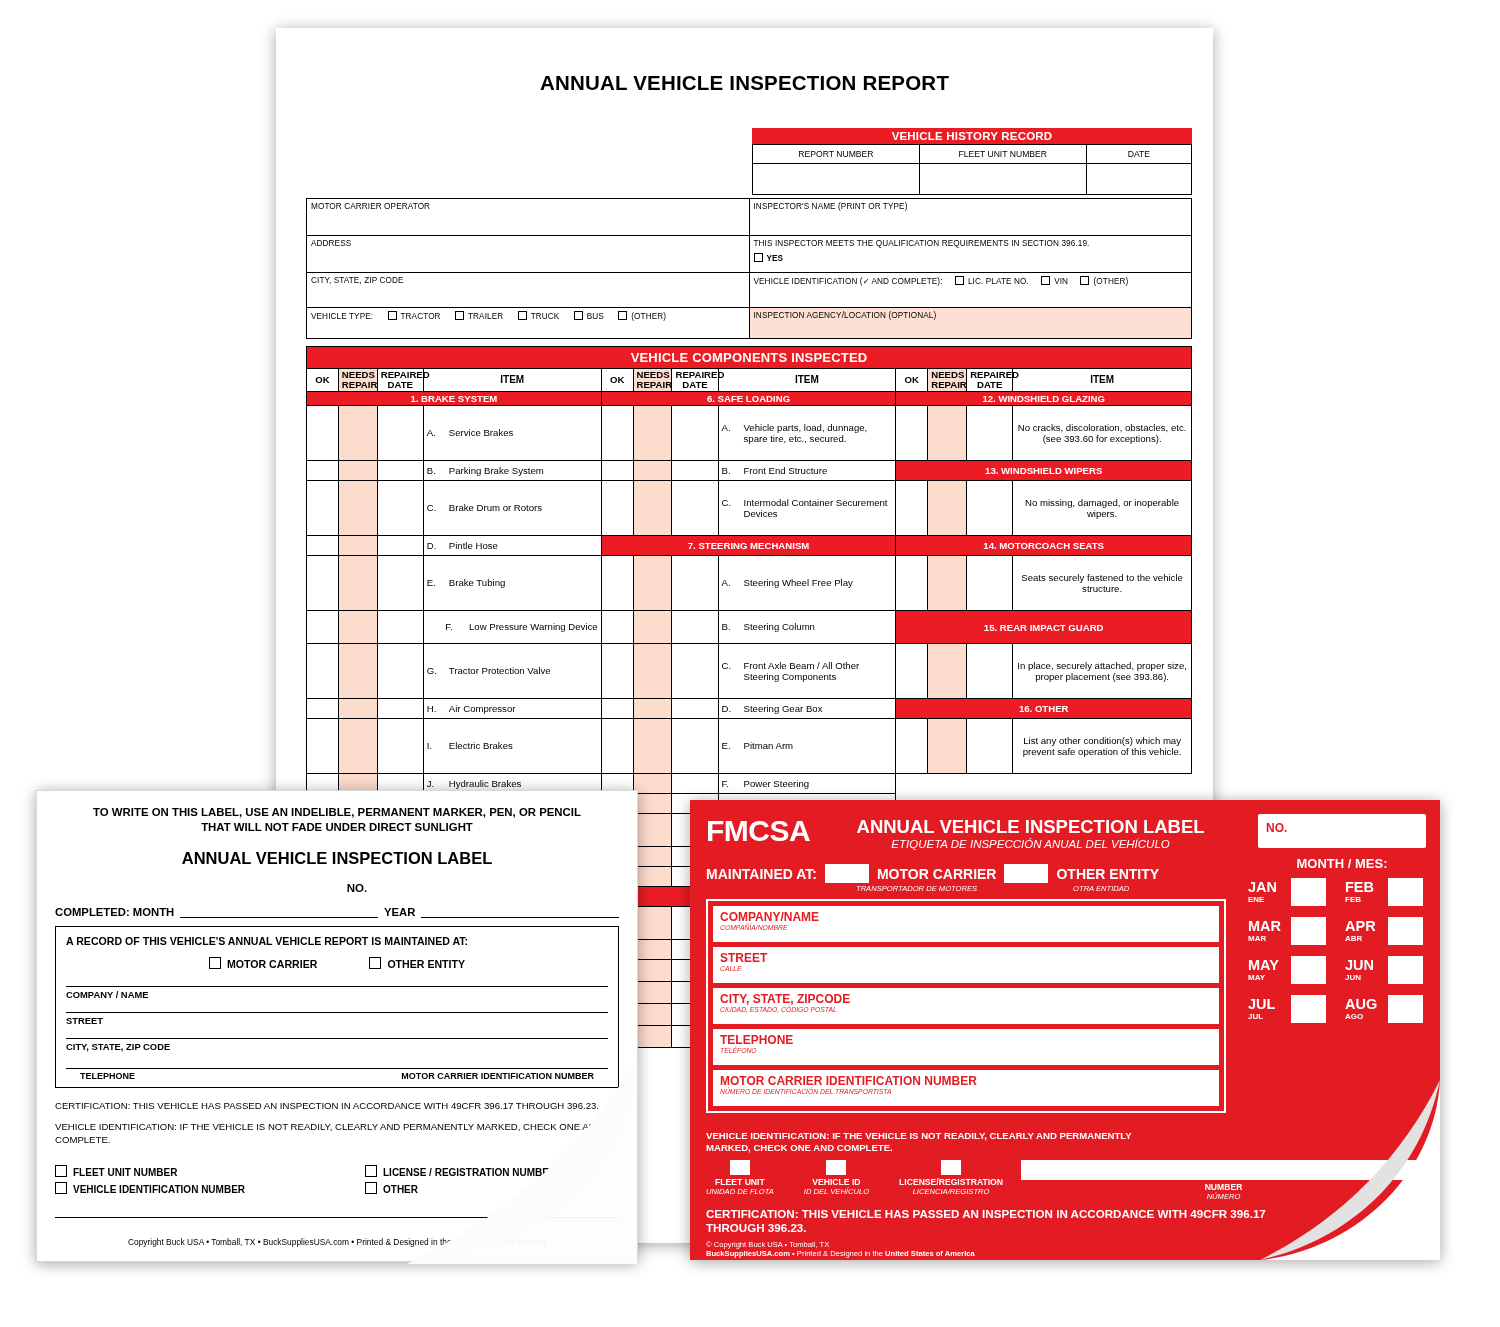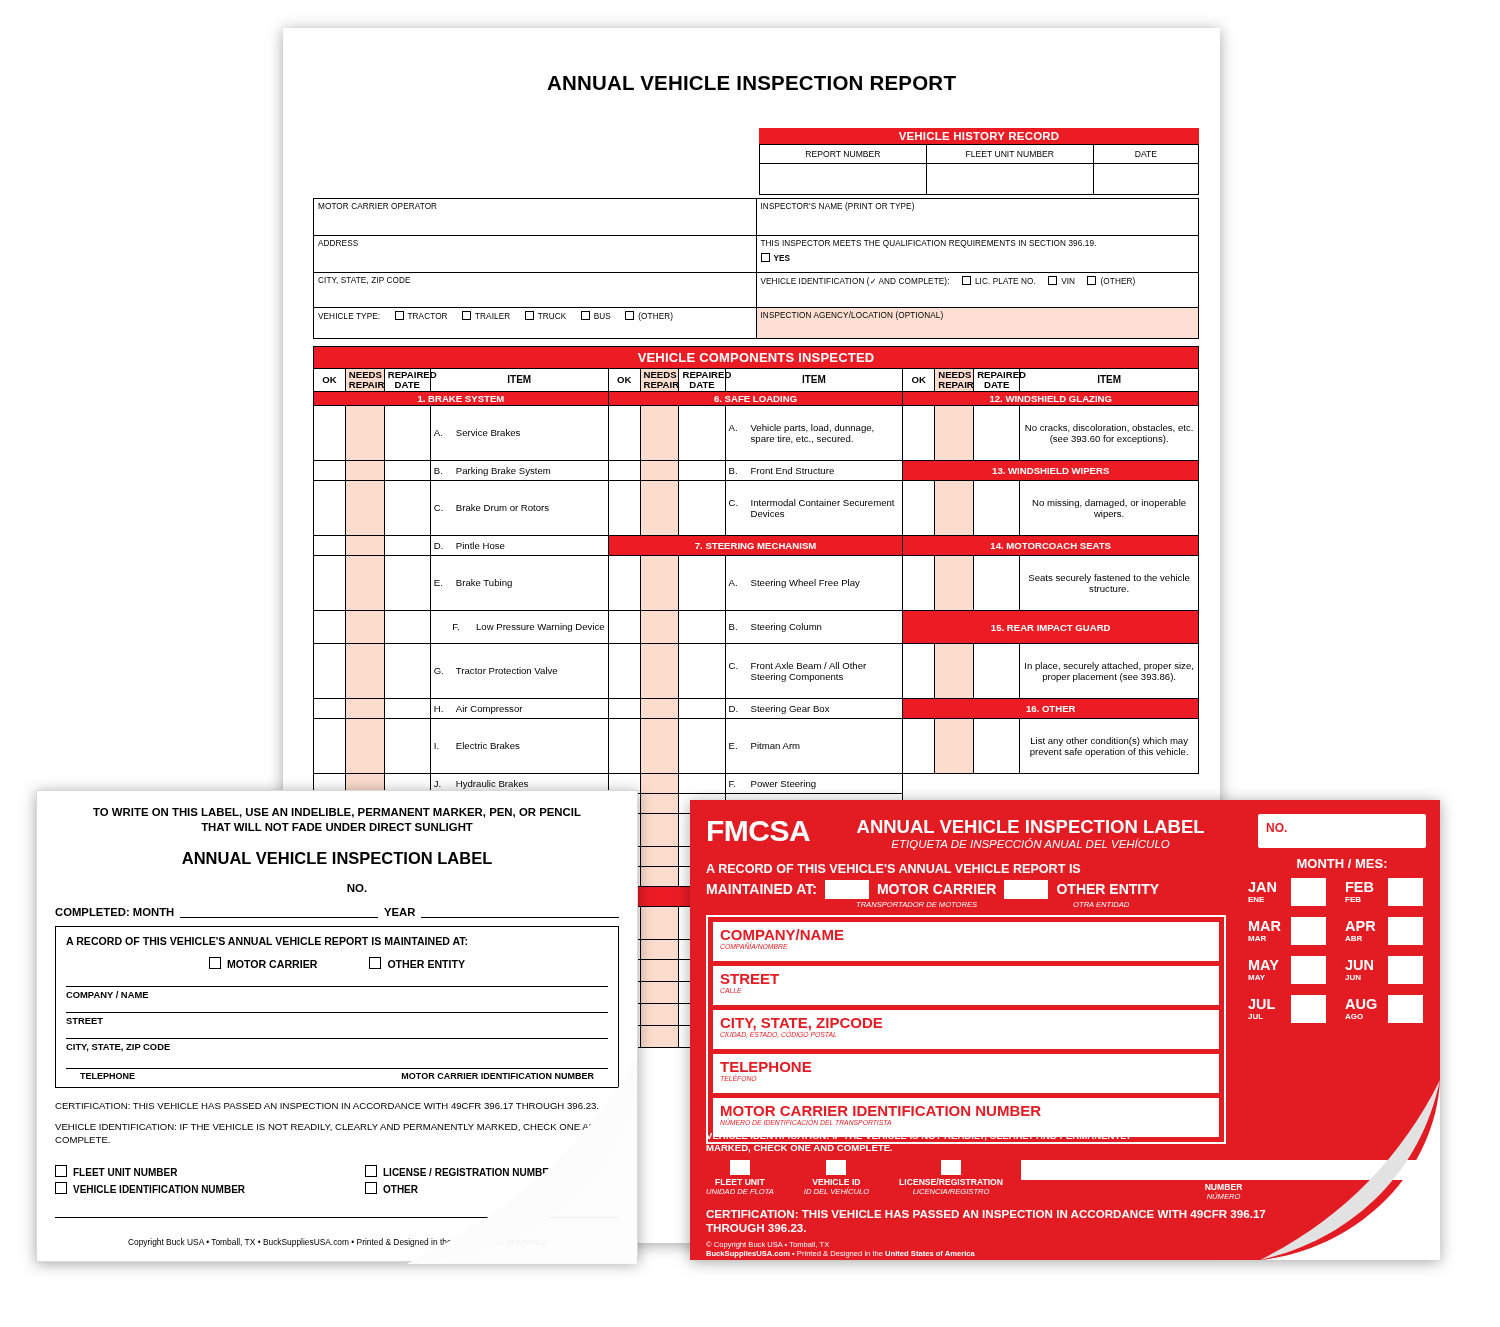--- a/index.html
+++ b/index.html
@@ -8,21 +8,21 @@
     background:#ffffff;
     font-family:"Liberation Sans", sans-serif;
     color:#000;
   }
   .sheet{
     position:absolute;background:#fff;
     box-shadow:0 2px 14px rgba(0,0,0,.35);
   }
   
   #form-sheet{
-    left:283px;top:28px;width:937px;height:1215px;
+    left:276px;top:28px;width:937px;height:1215px;
     padding:0;
   }
   #form-title{
     text-align:center;font-weight:bold;font-size:20.5px;letter-spacing:.2px;
     margin-top:43px;
   }
   .redbar{
     background:#ec1c24;color:#fff;font-weight:bold;text-align:center;
     font-size:11.5px;letter-spacing:.2px;
   }
@@ -80,21 +80,21 @@
   
   #fmcsa{
     left:690px;top:800px;width:750px;height:460px;background:#ffffff;
   }
   #fmcsa-inner{position:absolute;inset:0;background:#e31b23;color:#fff;}
   .fm-brand{font-size:30px;font-weight:bold;color:#fff;letter-spacing:-.5px;}
   .fm-h1{font-size:18.5px;font-weight:bold;}
   .fm-h2{font-size:11.5px;font-style:italic;}
   .fm-sub{font-size:7.6px;font-style:italic;}
   .fm-field{background:#fff;border:1px solid #fff;color:#e31b23;padding:3px 6px 10px 6px;margin-top:5px;}
-  .fm-field .fl{font-size:15px;font-weight:bold;color:#e31b23;}
+  .fm-field .fl{font-size:12px;font-weight:bold;color:#e31b23;}
   .fm-field .fs{font-size:6.8px;font-style:italic;color:#e31b23;}
   .fm-note{font-size:9.6px;font-weight:bold;line-height:1.3;}
   .mo-cell{display:flex;align-items:center;gap:5px;}
   .mo-lbl{text-align:left;}
   .mo-m{font-size:14.5px;font-weight:bold;line-height:1;}
   .mo-s{font-size:8px;font-weight:bold;}
   .mo-box{width:33px;height:26px;background:#fff;border:1px solid #fff;}
   .curl{
     position:absolute;pointer-events:none;
   }
@@ -601,21 +601,20 @@
         <div class="mo-cell">
           <div class="mo-lbl" style="width:38px">
             <div class="mo-m">AUG</div>
             <div class="mo-s">AGO</div>
           </div>
           <div class="mo-box"></div>
         </div>
       </div>
 
     <div style="position:absolute;left:16px;top:62px;width:520px;">
-      <div style="font-weight:bold;font-size:12.6px;line-height:1.25;">A RECORD OF THIS VEHICLE'S ANNUAL VEHICLE REPORT IS</div>
       <div style="display:flex;align-items:center;gap:8px;margin-top:2px;">
         <span style="font-weight:bold;font-size:14px;">MAINTAINED AT:</span>
         <span style="width:44px;height:19px;background:#fff;"></span>
         <span style="font-weight:bold;font-size:14px;">MOTOR CARRIER</span>
         <span style="width:44px;height:19px;background:#fff;"></span>
         <span style="font-weight:bold;font-size:14px;">OTHER ENTITY</span>
       </div>
       <div style="display:flex;gap:96px;padding-left:150px;margin-top:1px;">
         <span class="fm-sub">TRANSPORTADOR DE MOTORES</span>
         <span class="fm-sub">OTRA ENTIDAD</span>

